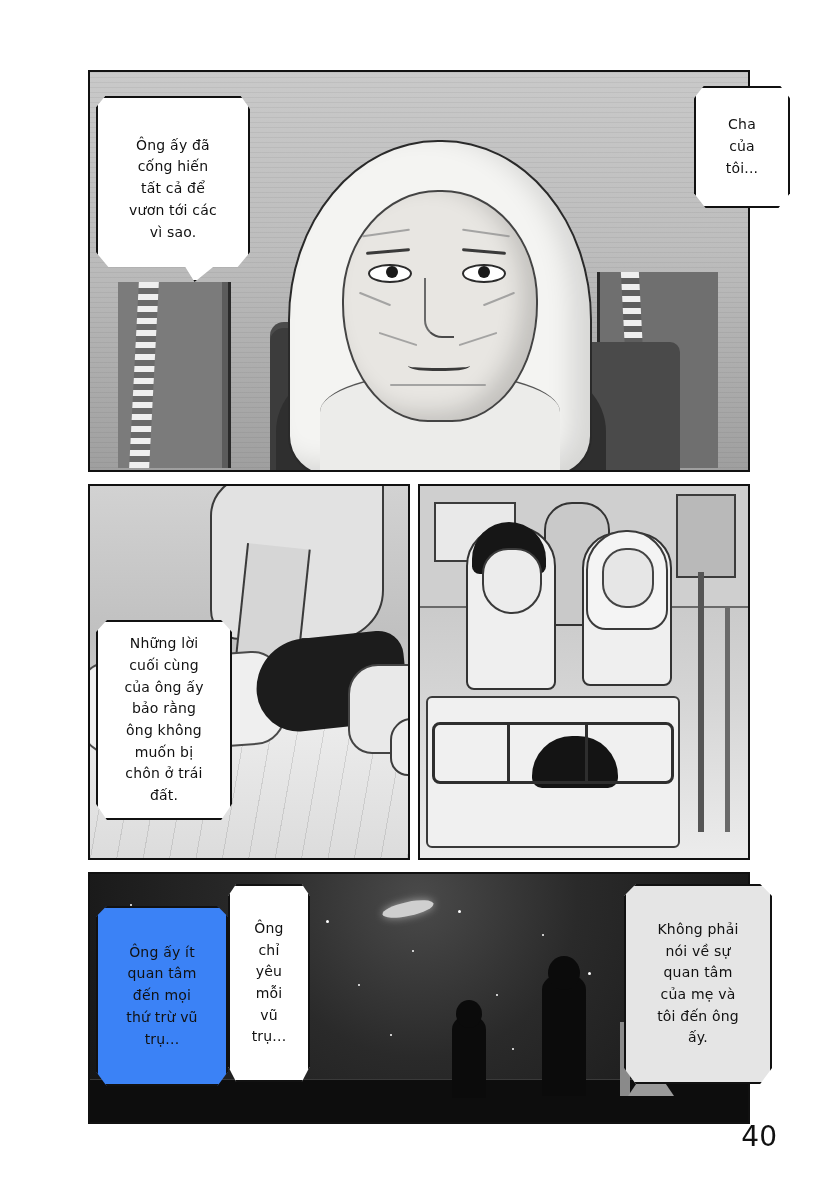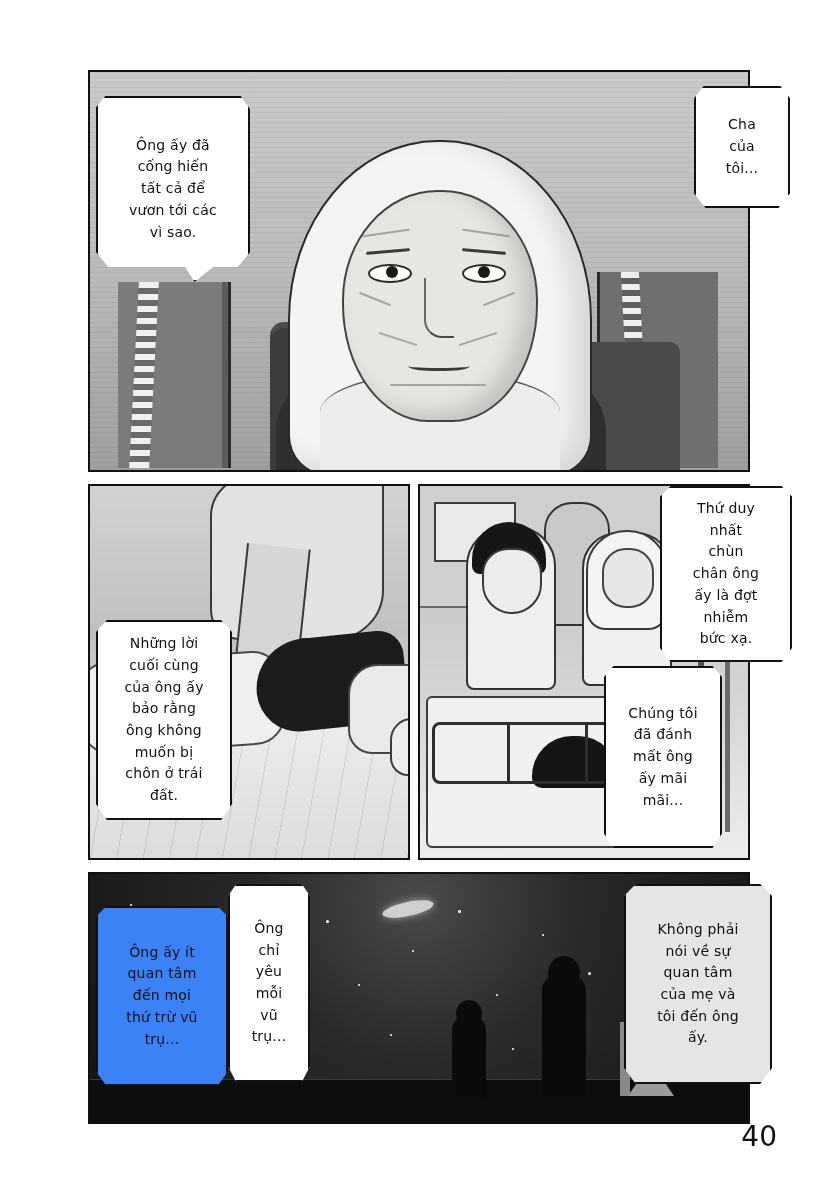--- a/index.html
+++ b/index.html
@@ -450,36 +450,20 @@
   <div class="balloon" id="b4">
     <span>Những lời
 cuối cùng
 của ông ấy
 bảo rằng
 ông không
 muốn bị
 chôn ở trái
 đất.</span>
   </div>
-  <div class="balloon" id="b5">
-    <span>Thứ duy
-nhất
-chùn
-chân ông
-ấy là đợt
-nhiễm
-bức xạ.</span>
-  </div>
-  <div class="balloon" id="b6">
-    <span>Chúng tôi
-đã đánh
-mất ông
-ấy mãi
-mãi...</span>
-  </div>
   <div class="balloon" id="b7">
     <span>Ông ấy ít
 quan tâm
 đến mọi
 thứ trừ vũ
 trụ...</span>
   </div>
   <div class="balloon" id="b8">
     <span>Ông
 chỉ

